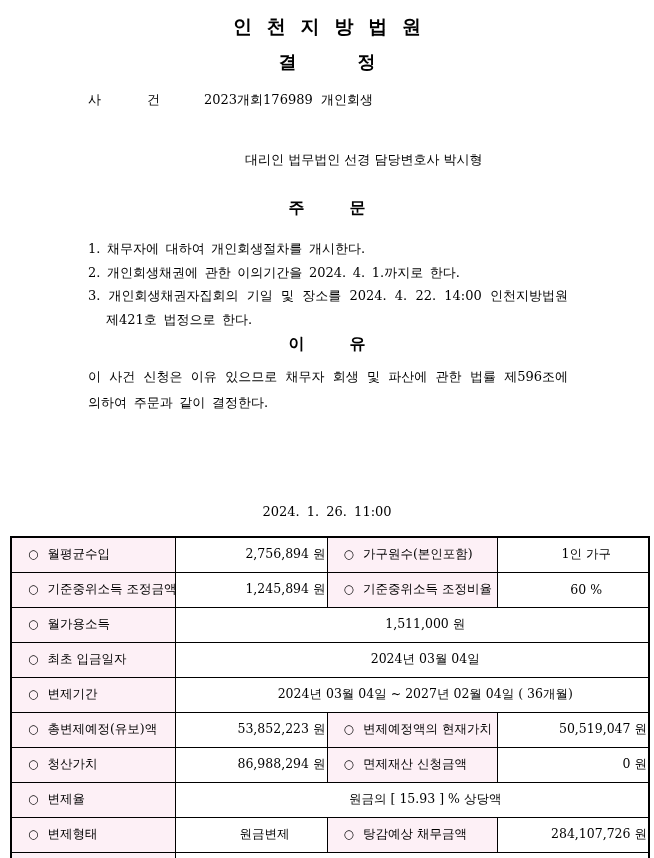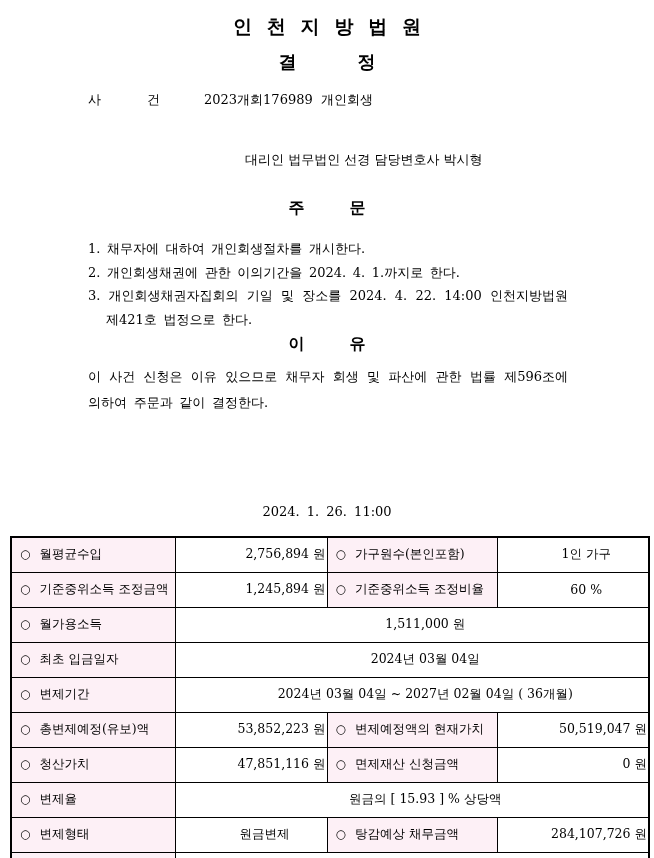--- a/index.html
+++ b/index.html
@@ -68,21 +68,21 @@
     font-family: "DejaVu Serif", "Liberation Serif", serif;
   }
   table.summary { border: 2px solid var(--border-c); }
   table.summary td {
     border: 1px solid var(--border-c);
     height: 35px;
     vertical-align: middle;
     white-space: nowrap;
     overflow: hidden;
   }
-  td.cell-label { background: var(--label-bg); padding-left: 8px; }
+  td.cell-label { background: var(--label-bg); padding-left: 16px; }
   td.cell-label .marker { margin-right: 9px; font-size: 12px; }
   td.cell-value.align-right { text-align: right; }
   td.cell-value.align-left  { text-align: center;  padding-left: 28px; }
   tr.partial-row td { height: 14px; border-bottom: none; }
   tr.partial-row td.cell-label { background: var(--label-bg); }
 </style>
 </head>
 <body>
 
 <div class="page">
@@ -156,21 +156,21 @@
           <td colspan="3" class="cell-value align-left">2024년 03월 04일 ~ 2027년 02월 04일 ( 36개월)</td>
         </tr>
         <tr>
           <td class="cell-label"><span class="marker">○</span><span>총변제예정(유보)액</span></td>
           <td class="cell-value align-right">53,852,223 원</td>
           <td class="cell-label"><span class="marker">○</span><span>변제예정액의 현재가치</span></td>
           <td class="cell-value align-right">50,519,047 원</td>
         </tr>
         <tr>
           <td class="cell-label"><span class="marker">○</span><span>청산가치</span></td>
-          <td class="cell-value align-right">47,851,116 원</td>
+          <td class="cell-value align-right">86,988,294 원</td>
           <td class="cell-label"><span class="marker">○</span><span>면제재산 신청금액</span></td>
           <td class="cell-value align-right">0 원</td>
         </tr>
         <tr>
           <td class="cell-label"><span class="marker">○</span><span>변제율</span></td>
           <td colspan="3" class="cell-value align-left">원금의 [ 15.93 ] % 상당액</td>
         </tr>
         <tr>
           <td class="cell-label"><span class="marker">○</span><span>변제형태</span></td>
           <td class="cell-value align-left">원금변제</td>

